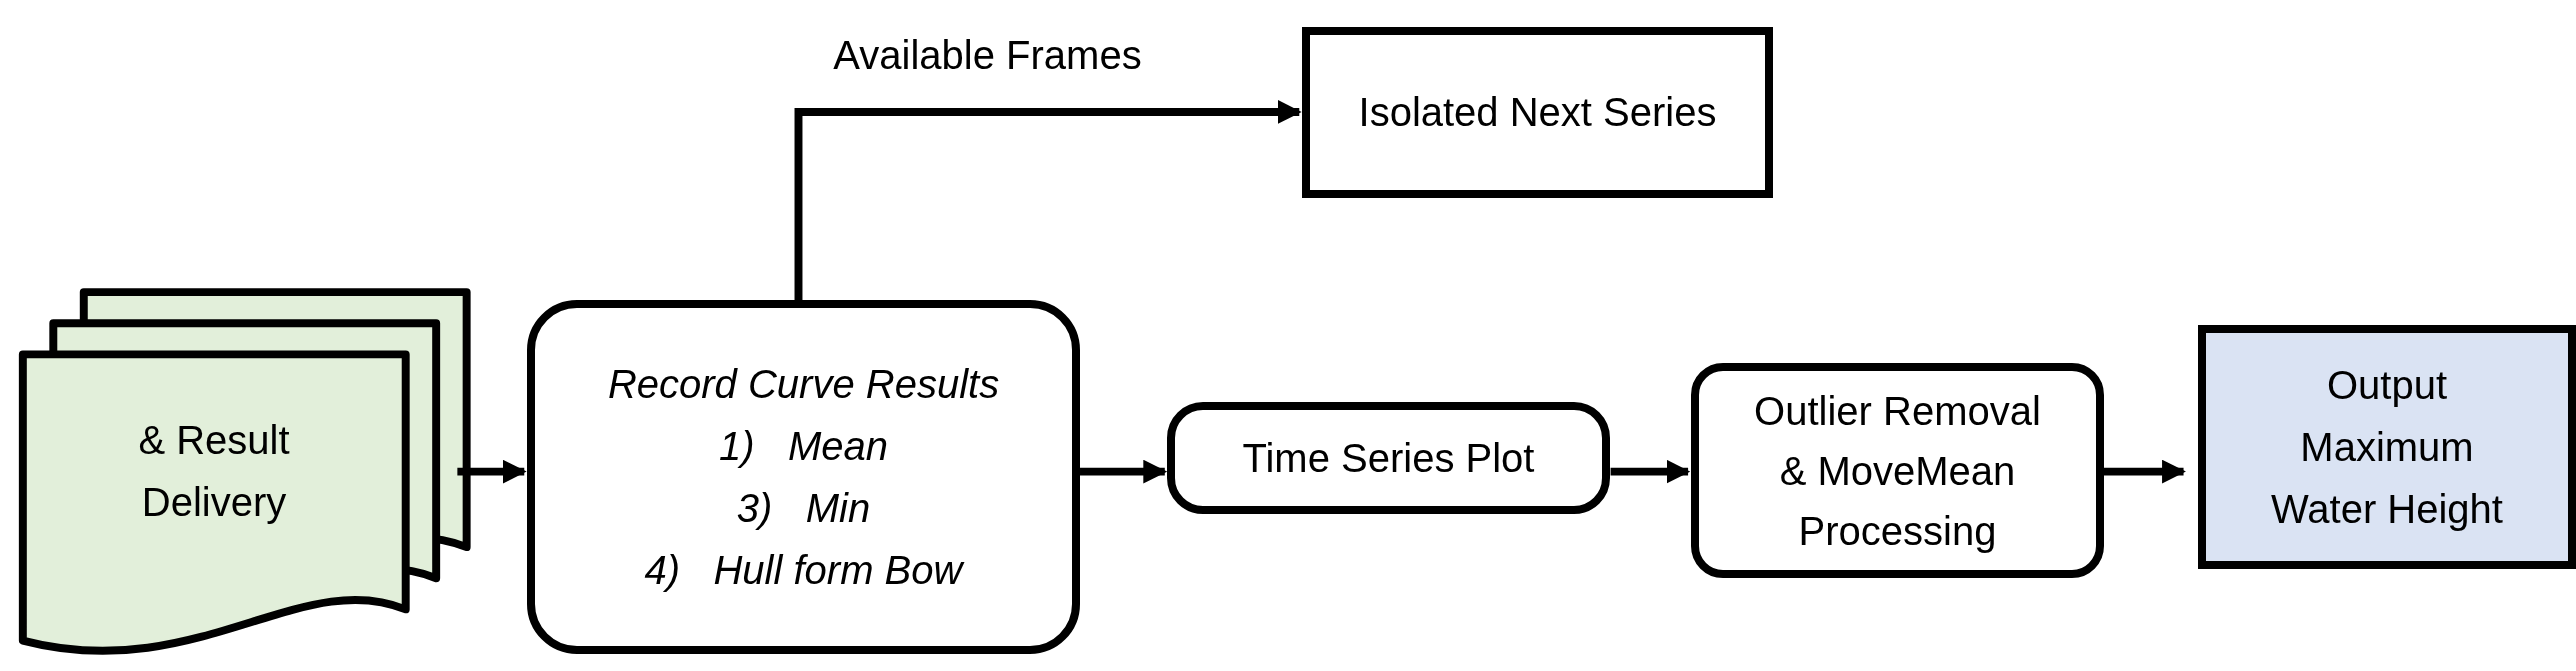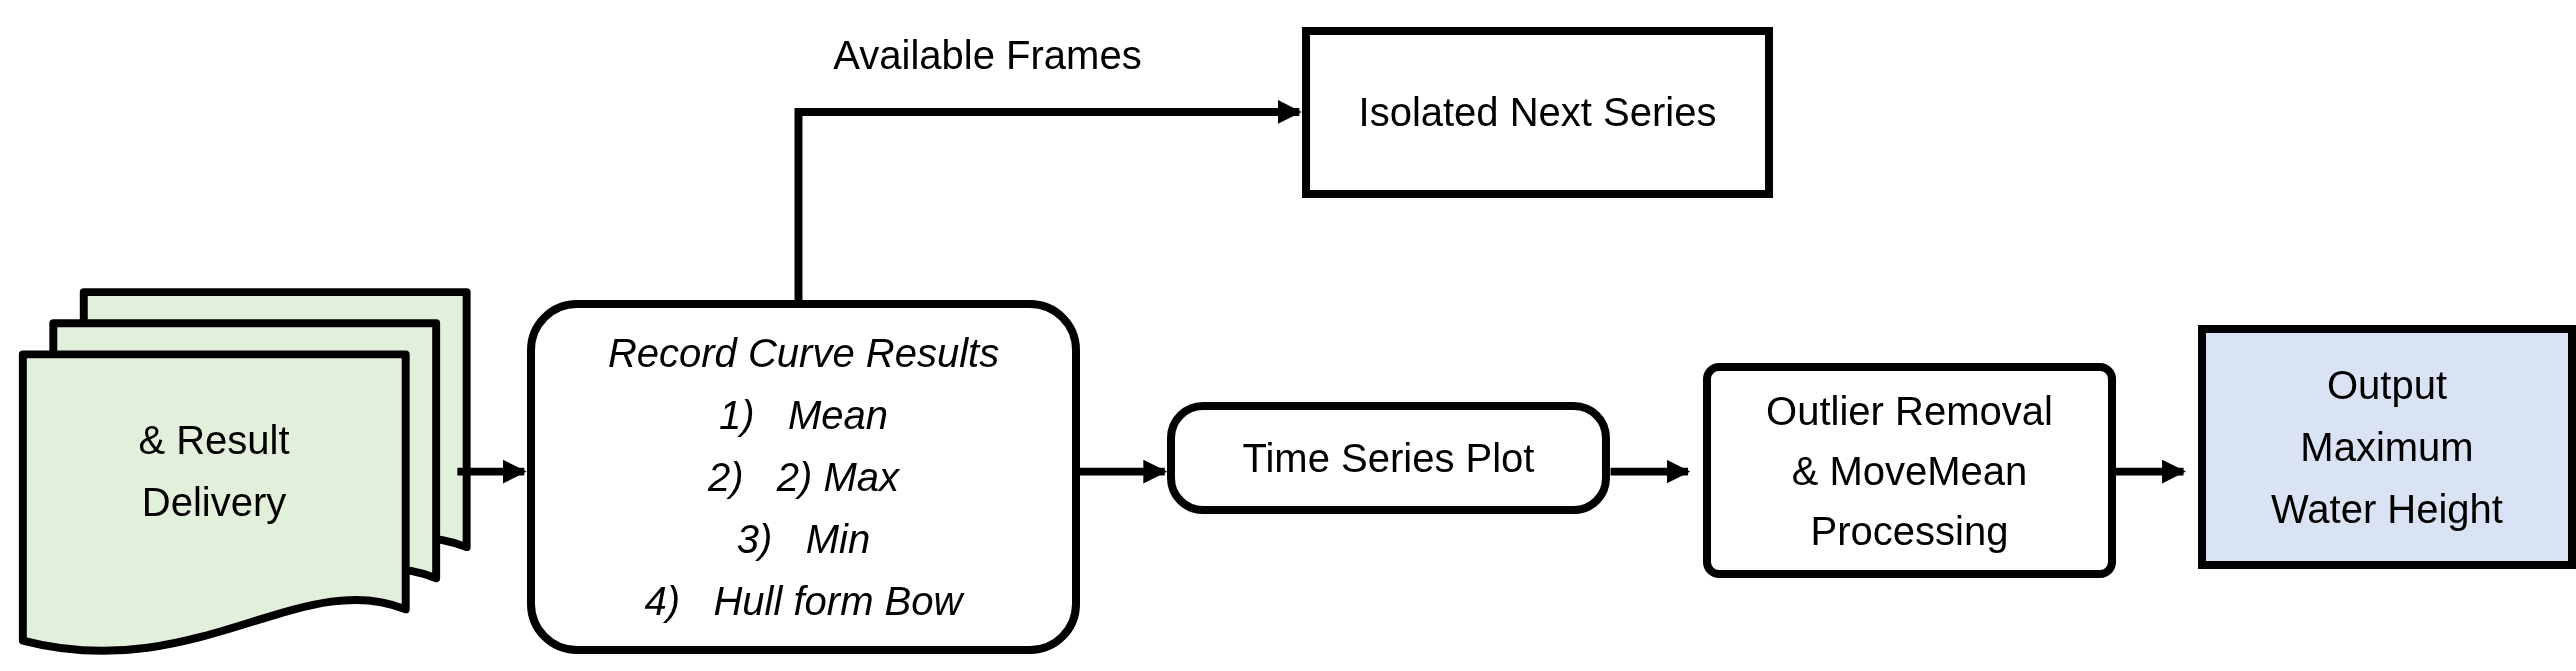--- a/index.html
+++ b/index.html
@@ -27,21 +27,21 @@
     font-size:40px;line-height:62px;
     box-sizing:border-box;
     white-space:nowrap;
   }
   .box{
     border:8px solid var(--stroke,#000);
     background:var(--process-fill,#ffffff);
   }
   .rounded{border-radius:50px;}
   .rounded-sm{border-radius:36px;}
-  .rounded-md{border-radius:16px;margin-left:12px;}
+  .rounded-md{border-radius:32px;}
   .output{background:var(--output-fill,#dae3f3);}
   .label{border:none;background:transparent;}
   .line{display:block;}
 </style>
 </head>
 <body>
 
 <div class="canvas">
 
   <svg class="layer" width="2576" height="671" viewBox="0 0 3888 1013">
@@ -67,21 +67,20 @@
   <div class="node label" style="left:22.5px;top:409px;width:383px;">
     <span class="line">&amp; Result</span>
     <span class="line">Delivery</span>
   </div>
 
   <div class="node label" style="left:802px;top:32px;width:371px;line-height:46px;">Available Frames</div>
 
   <div class="node box rounded" style="left:527px;top:300px;width:553px;height:354px;font-style:italic;">
     <span class="line">Record Curve Results</span>
     <span class="line">1)&nbsp;&nbsp;&nbsp;Mean</span>
-    <span class="line">2)&nbsp;&nbsp;&nbsp;2) Max</span>
     <span class="line">3)&nbsp;&nbsp;&nbsp;Min</span>
     <span class="line">4)&nbsp;&nbsp;&nbsp;Hull form Bow</span>
   </div>
 
   <div class="node box" style="left:1302px;top:26.5px;width:471px;height:171px;">Isolated Next Series</div>
 
   <div class="node box rounded-sm" style="left:1167px;top:402px;width:443px;height:112px;">Time Series Plot</div>
 
   <div class="node box rounded-md" style="left:1691px;top:363px;width:413px;height:215px;line-height:60px;">
     <span class="line">Outlier Removal</span>

